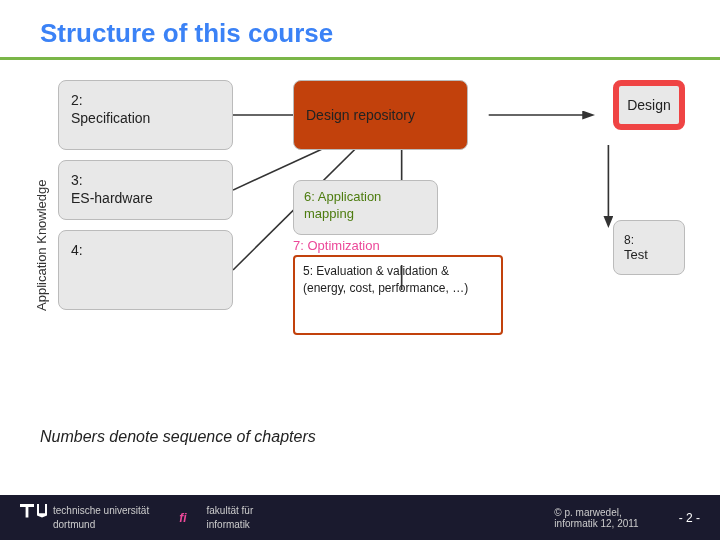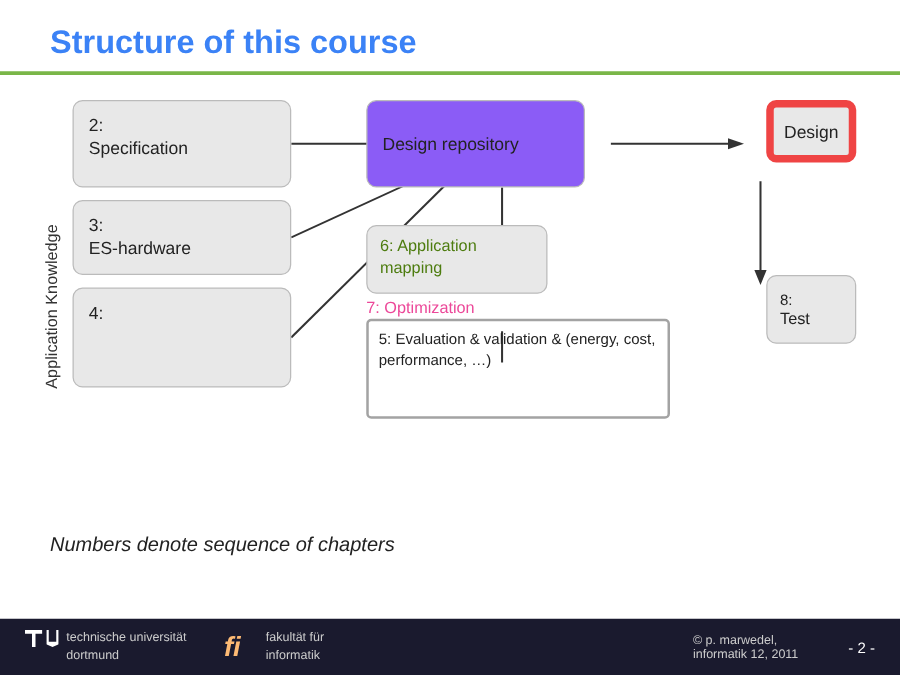--- a/index.html
+++ b/index.html
@@ -71,21 +71,21 @@
     .box-es { height: 60px; }
     .box-sys { height: 80px; }
 
     
     .design-repo {
       position: absolute;
       top: 10px;
       left: 60px;
       width: 175px;
       height: 70px;
-      background: #8b5cf6;
+      background: #c2410c;
       border: 1px solid #bbb;
       border-radius: 8px;
       padding: 10px 12px;
       font-size: 14px;
       color: #222;
       line-height: 1.3;
       display: flex;
       align-items: center;
     }
 
@@ -113,23 +113,23 @@
       width: 210px;
       font-size: 13px;
       color: #ec4899;
     }
 
     
     .eval-box {
       position: absolute;
       top: 185px;
       left: 60px;
-      width: 243px;
+      width: 210px;
       height: 80px;
-      border: 2px solid #a3a3a3;
+      border: 2px solid #c2410c;
       border-radius: 4px;
       background: transparent;
       padding: 6px 8px;
       font-size: 12px;
       color: #222;
       line-height: 1.4;
     }
     .box-design {
       width: 72px;
       height: 50px;
@@ -216,22 +216,22 @@
       color: #ccc;
       line-height: 1.4;
     }
     .footer-fi {
       display: flex;
       flex-direction: column;
       align-items: center;
       margin-left: 10px;
     }
     .fi-icon {
-      font-size: 22px;
-      color: #fdba74;
+      font-size: 12px;
+      color: #ec4899;
       font-weight: bold;
       font-style: italic;
     }
     .footer-right {
       margin-left: auto;
       font-size: 10px;
       color: #ccc;
     }
     .footer-page {
       font-size: 12px;

